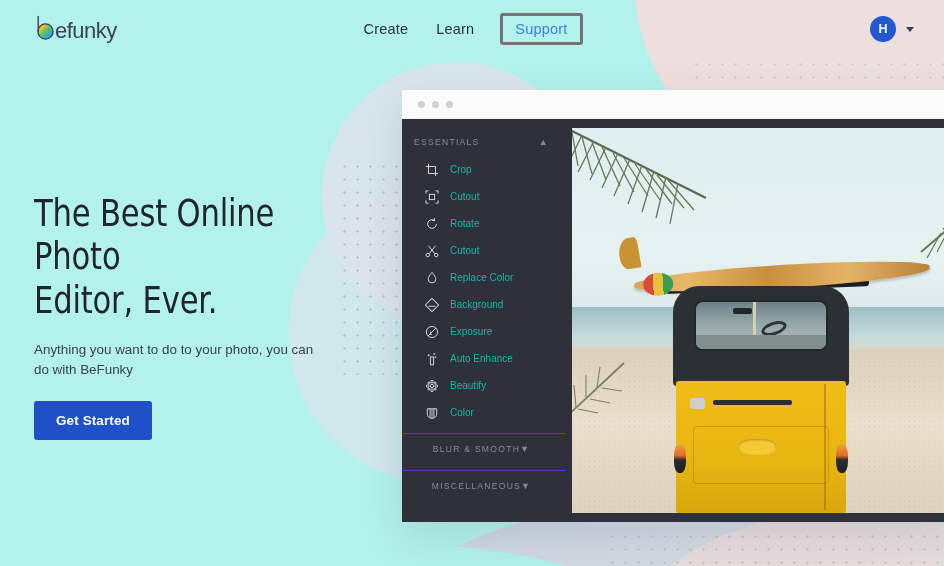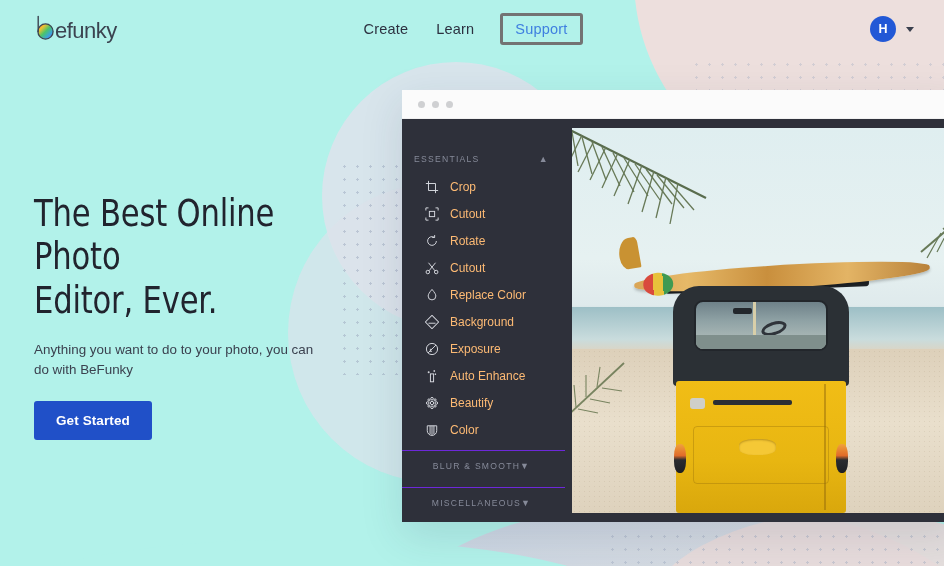--- a/index.html
+++ b/index.html
@@ -143,40 +143,40 @@
   }
   .titlebar {
     height:29px; background:#fbfbfb;
     display:flex; align-items:center; padding-left:16px; gap:7px;
     border-bottom:1px solid #f0f0f0;
   }
   .tb-dot { width:7px; height:7px; border-radius:50%; background:#cfd0d2; }
 
   .app-body { display:flex; height:403px; background:#2E303A; }
 
-  .sidebar { width:163px; background:#2E303A; padding-top:25px; flex:0 0 163px; }
+  .sidebar { width:163px; background:#2E303A; padding-top:8px; flex:0 0 163px; }
   .sec-head {
     display:flex; align-items:center; justify-content:space-between;
     padding:10px 16px 9px 12px;
     font-size:8.6px; letter-spacing:1.25px; color:#868a99;
   }
   .sec-head.collapsed { border-top:1px solid #6d28d9; margin-top:7px;justify-content:center; }
   .chev { color:#868a99; font-size:9px; line-height:1; }
 
   .menu-item {
     display:flex; align-items:center; gap:11px;
     padding:6px 12px 6px 22px; cursor:pointer;
   }
   .menu-item .mi-icon {
     width:15px; height:15px; flex:0 0 15px;
     display:flex; align-items:center; justify-content:center;
     color:#d6d8df;
   }
   .menu-item .mi-icon svg { display:block; }
-  .menu-item span.mi-label { font-size:12px; color:#fdba74; }
+  .menu-item span.mi-label { font-size:10px; color:#14b8a6; }
 
   
   .canvas {
     flex:1; background:#2E303A;
     padding:9px 0 0 0; position:relative; overflow:hidden;
   }
   .photo {
     position:absolute; left:7px; top:9px; right:0; bottom:9px;
     overflow:hidden;
     background:

